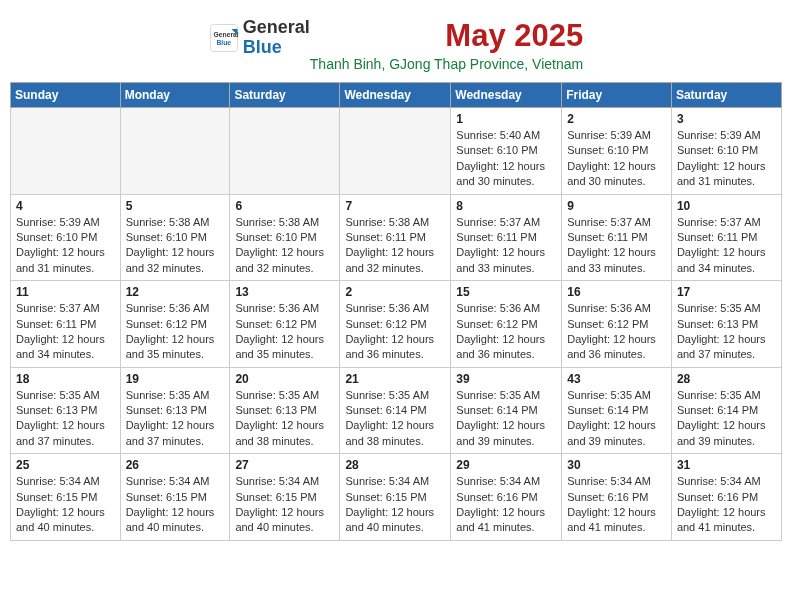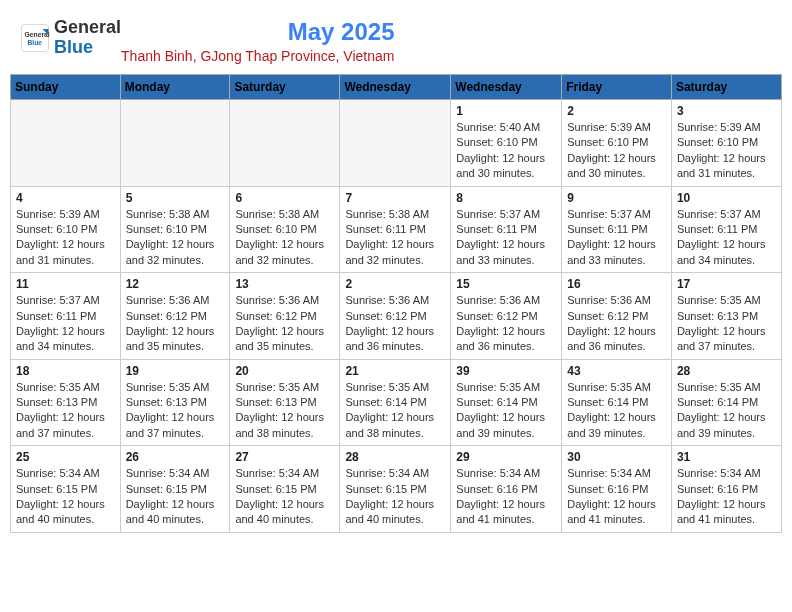--- a/index.html
+++ b/index.html
@@ -5,21 +5,21 @@
     * { box-sizing: border-box; margin: 0; padding: 0; }
     body {
       font-family: Arial, sans-serif;
       background: #fff;
       width: 792px;
       min-height: 612px;
       padding: 10px;
     }
     .header {
       display: flex;
-      justify-content: flex-start;
+      justify-content: center;
       align-items: flex-start;
       padding: 8px 10px 4px 10px;
     }
     .logo {
       display: flex;
       align-items: center;
       gap: 4px;
     }
     .logo-text {
       font-size: 18px;
@@ -29,37 +29,37 @@
     .logo-general { color: #333; }
     .logo-blue { color: #1a6faf; }
     .logo-icon {
       width: 30px;
       height: 30px;
     }
     .title-section {
       text-align: right;
     }
     .month-year {
-      font-size: 24px;
+      font-size: 31px;
       font-weight: bold;
-      color: #3b82f6;
+      color: #b91c1c;
     }
     .location {
       font-size: 14px;
-      color: #b91c1c;
+      color: #15803d;
       margin-top: 2px;
     }
     .calendar {
       width: 100%;
       border-collapse: collapse;
       margin-top: 6px;
     }
     .calendar th {
       background-color: #2b6cb0;
-      color: #000000;
+      color: #ffffff;
       font-size: 12px;
       font-weight: bold;
       padding: 5px 4px;
       text-align: left;
       border: 1px solid #aaa;
     }
     .calendar td {
       vertical-align: top;
       border: 1px solid #ccc;
       padding: 4px 5px;

